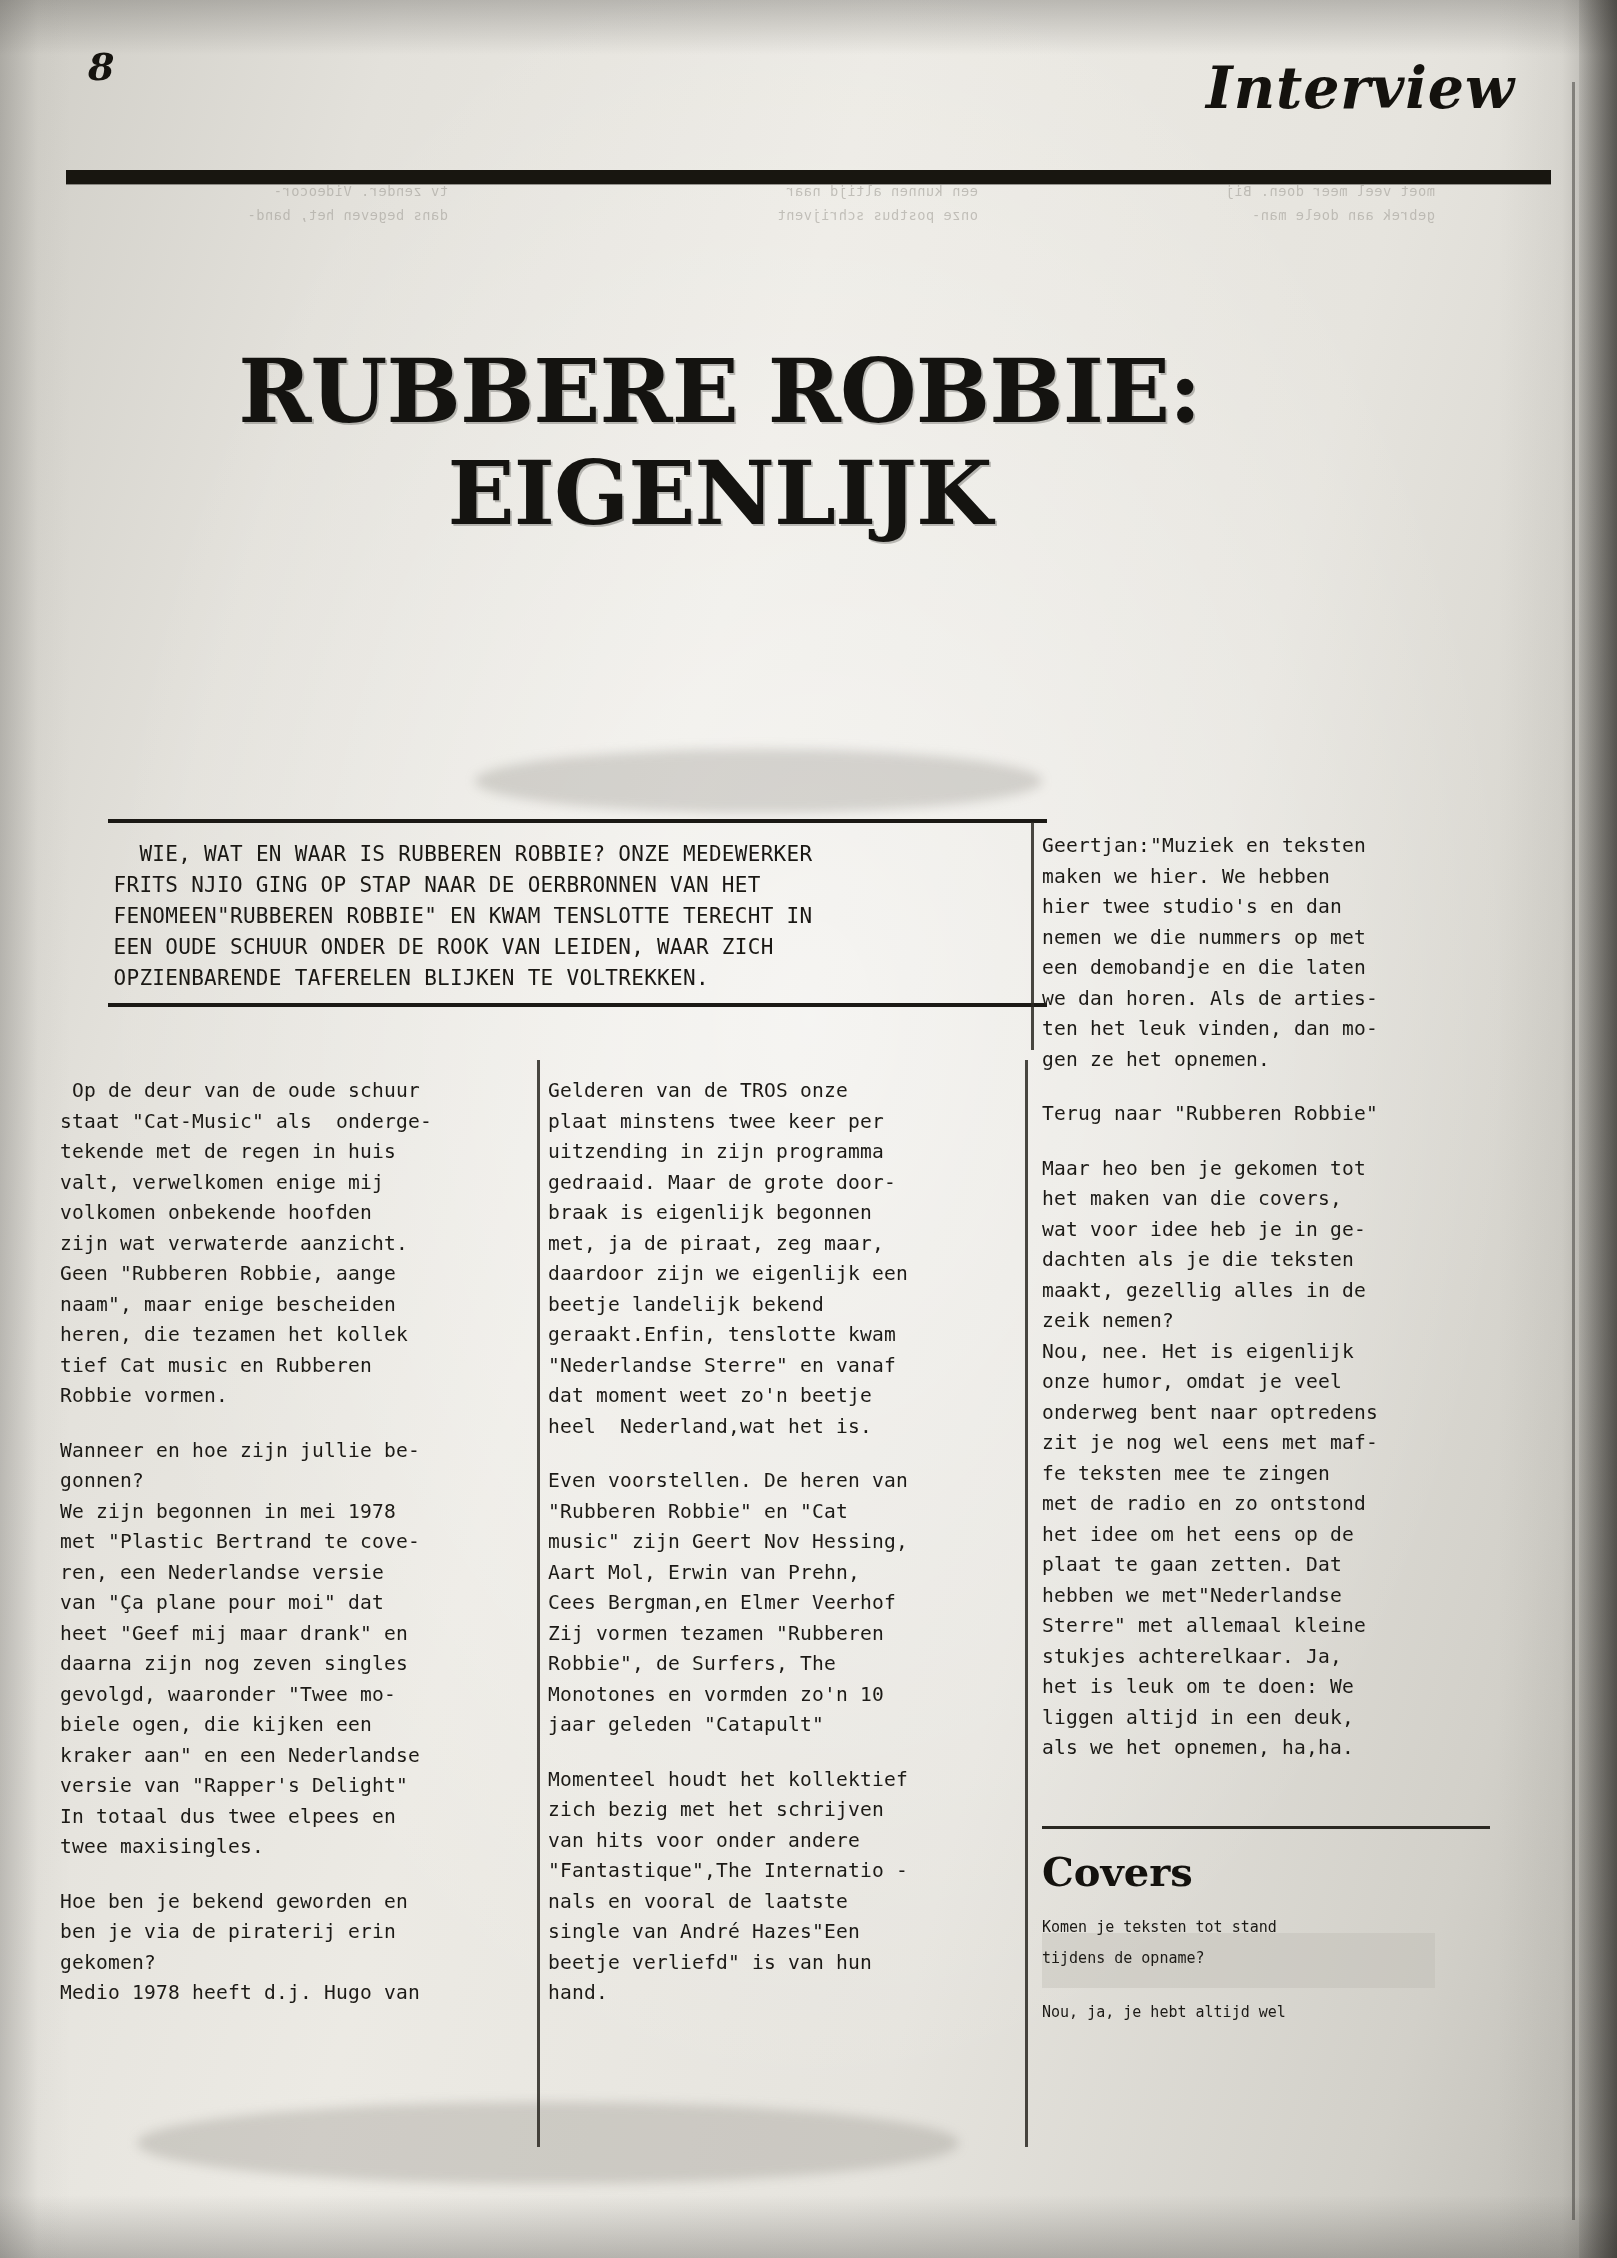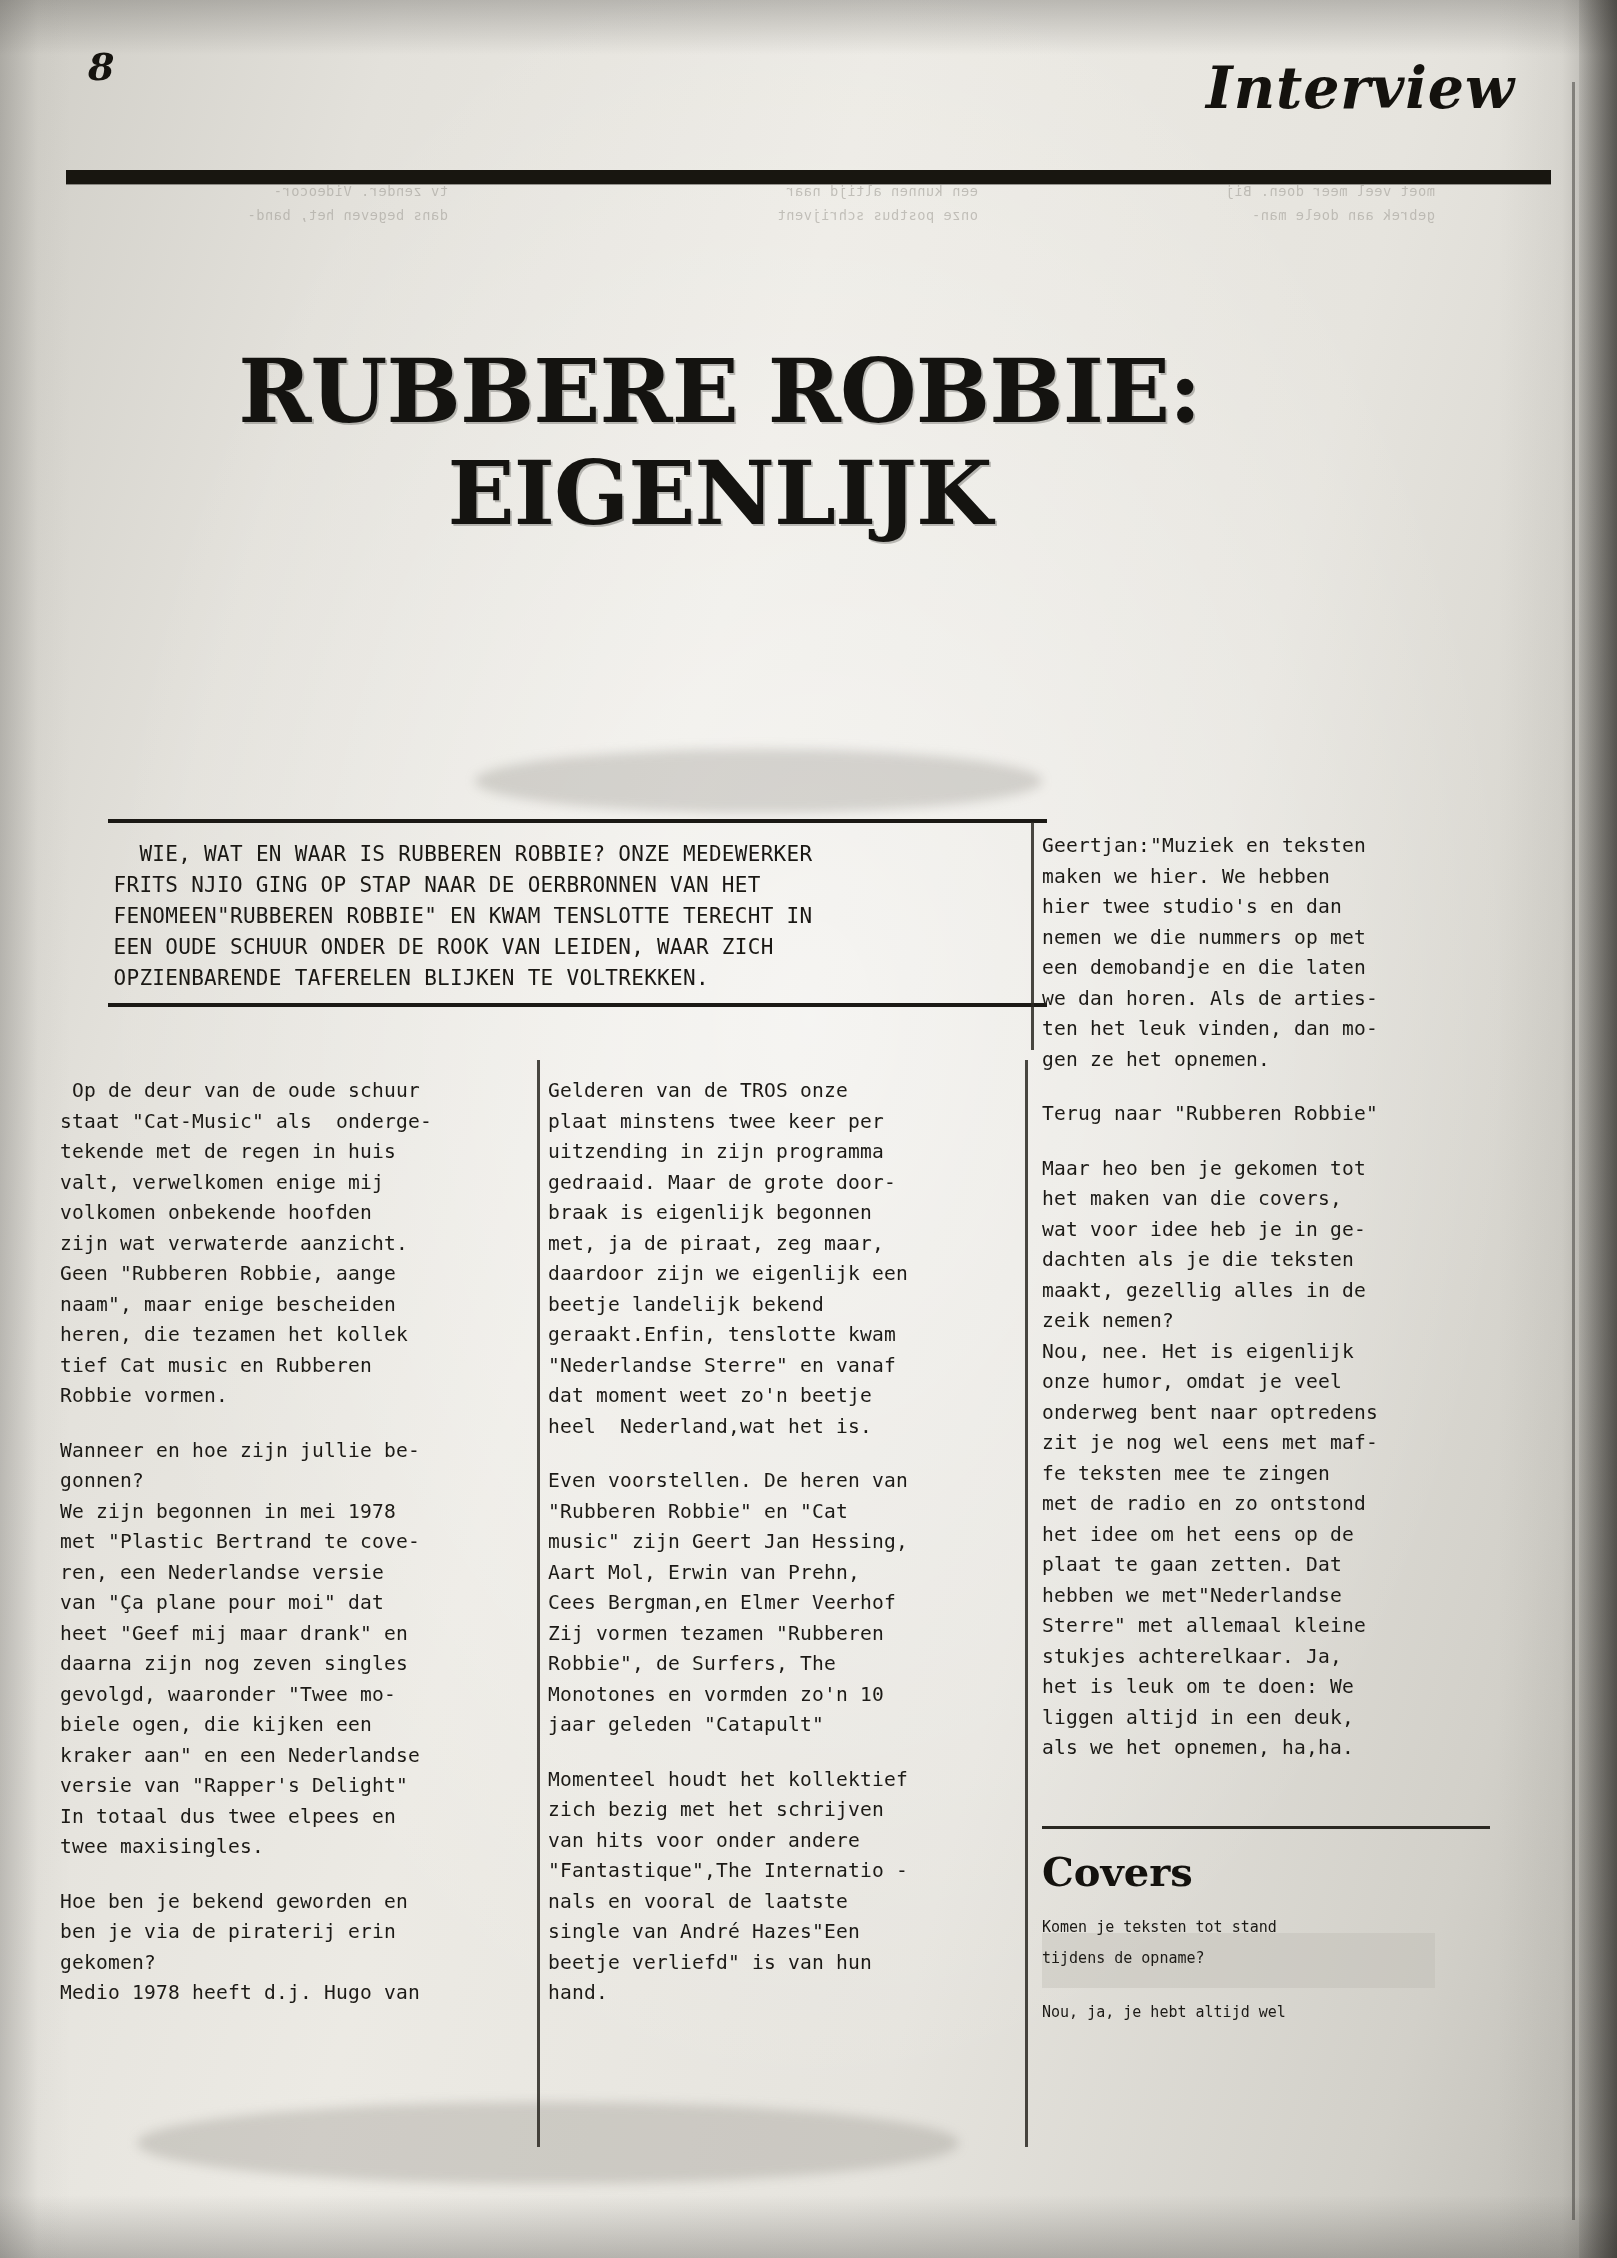--- a/index.html
+++ b/index.html
@@ -294,21 +294,21 @@
 braak is eigenlijk begonnen
 met, ja de piraat, zeg maar,
 daardoor zijn we eigenlijk een
 beetje landelijk bekend
 geraakt.Enfin, tenslotte kwam
 "Nederlandse Sterre" en vanaf
 dat moment weet zo'n beetje
 heel  Nederland,wat het is.</p>
     <p>Even voorstellen. De heren van
 "Rubberen Robbie" en "Cat
-music" zijn Geert Jan Hessing,
+music" zijn Geert Nov Hessing,
 Aart Mol, Erwin van Prehn,
 Cees Bergman,en Elmer Veerhof
 Zij vormen tezamen "Rubberen
 Robbie", de Surfers, The
 Monotones en vormden zo'n 10
 jaar geleden "Catapult"</p>
     <p>Momenteel houdt het kollektief
 zich bezig met het schrijven
 van hits voor onder andere
 "Fantastique",The Internatio -

